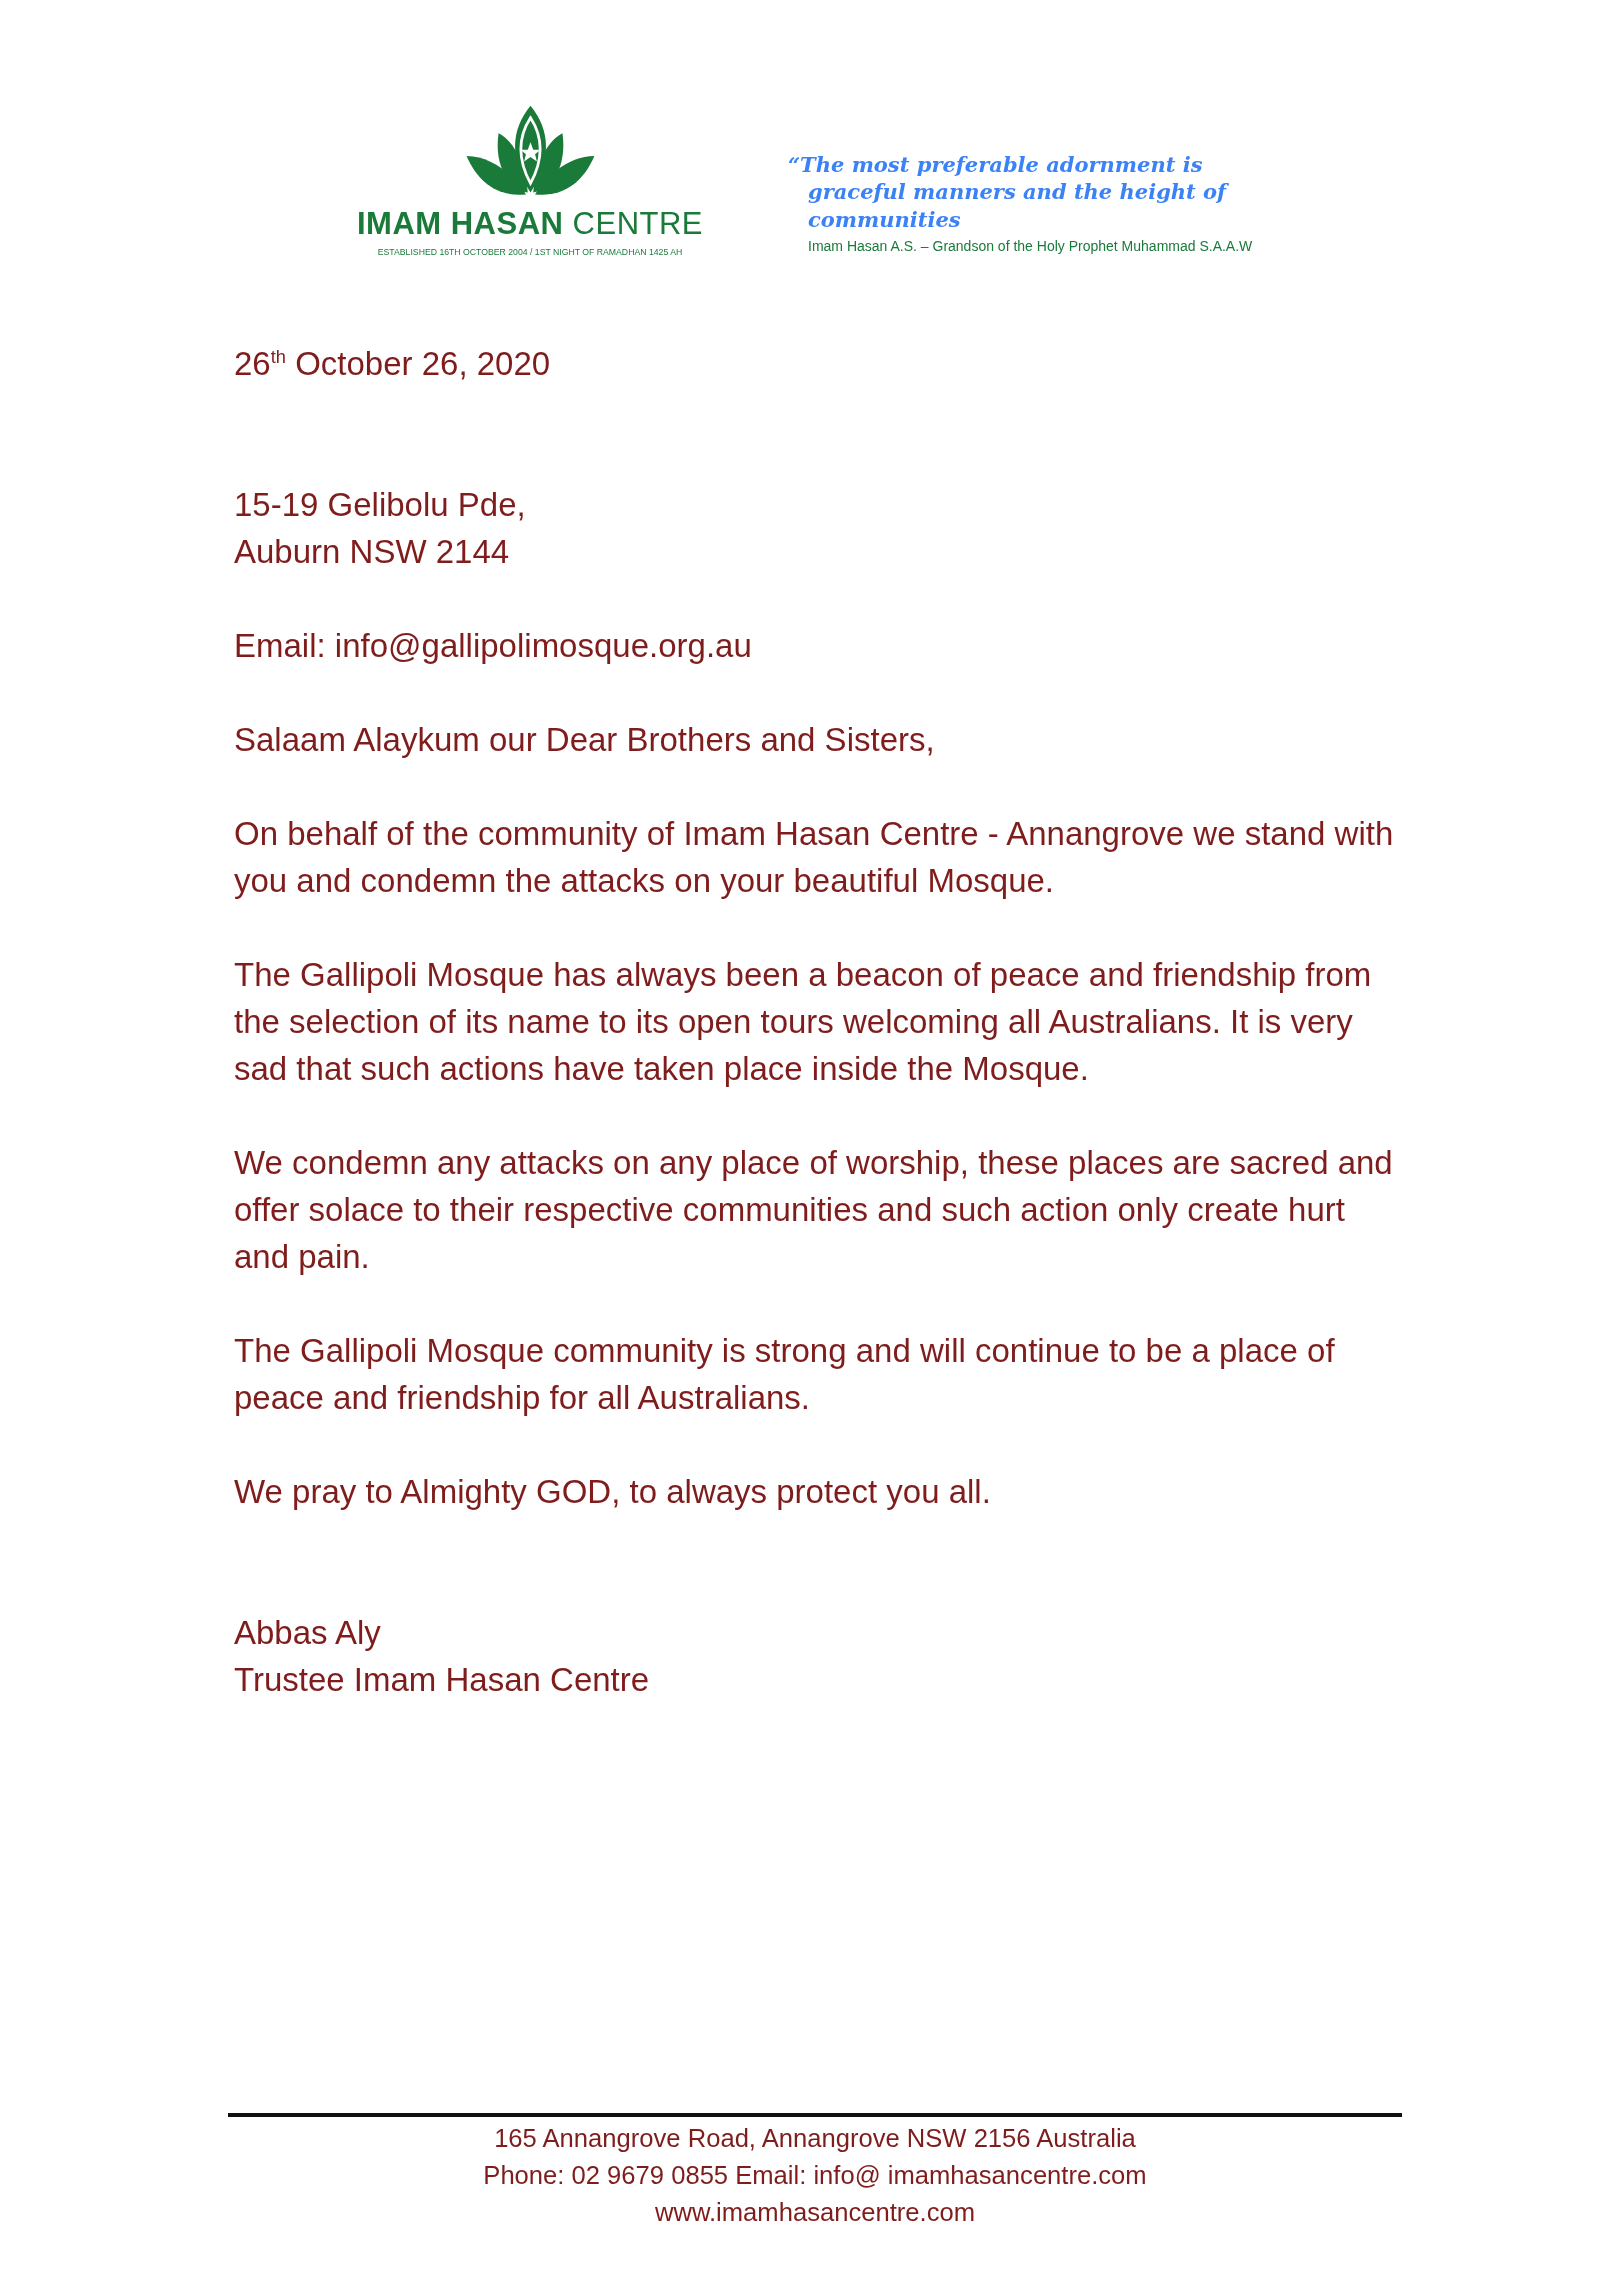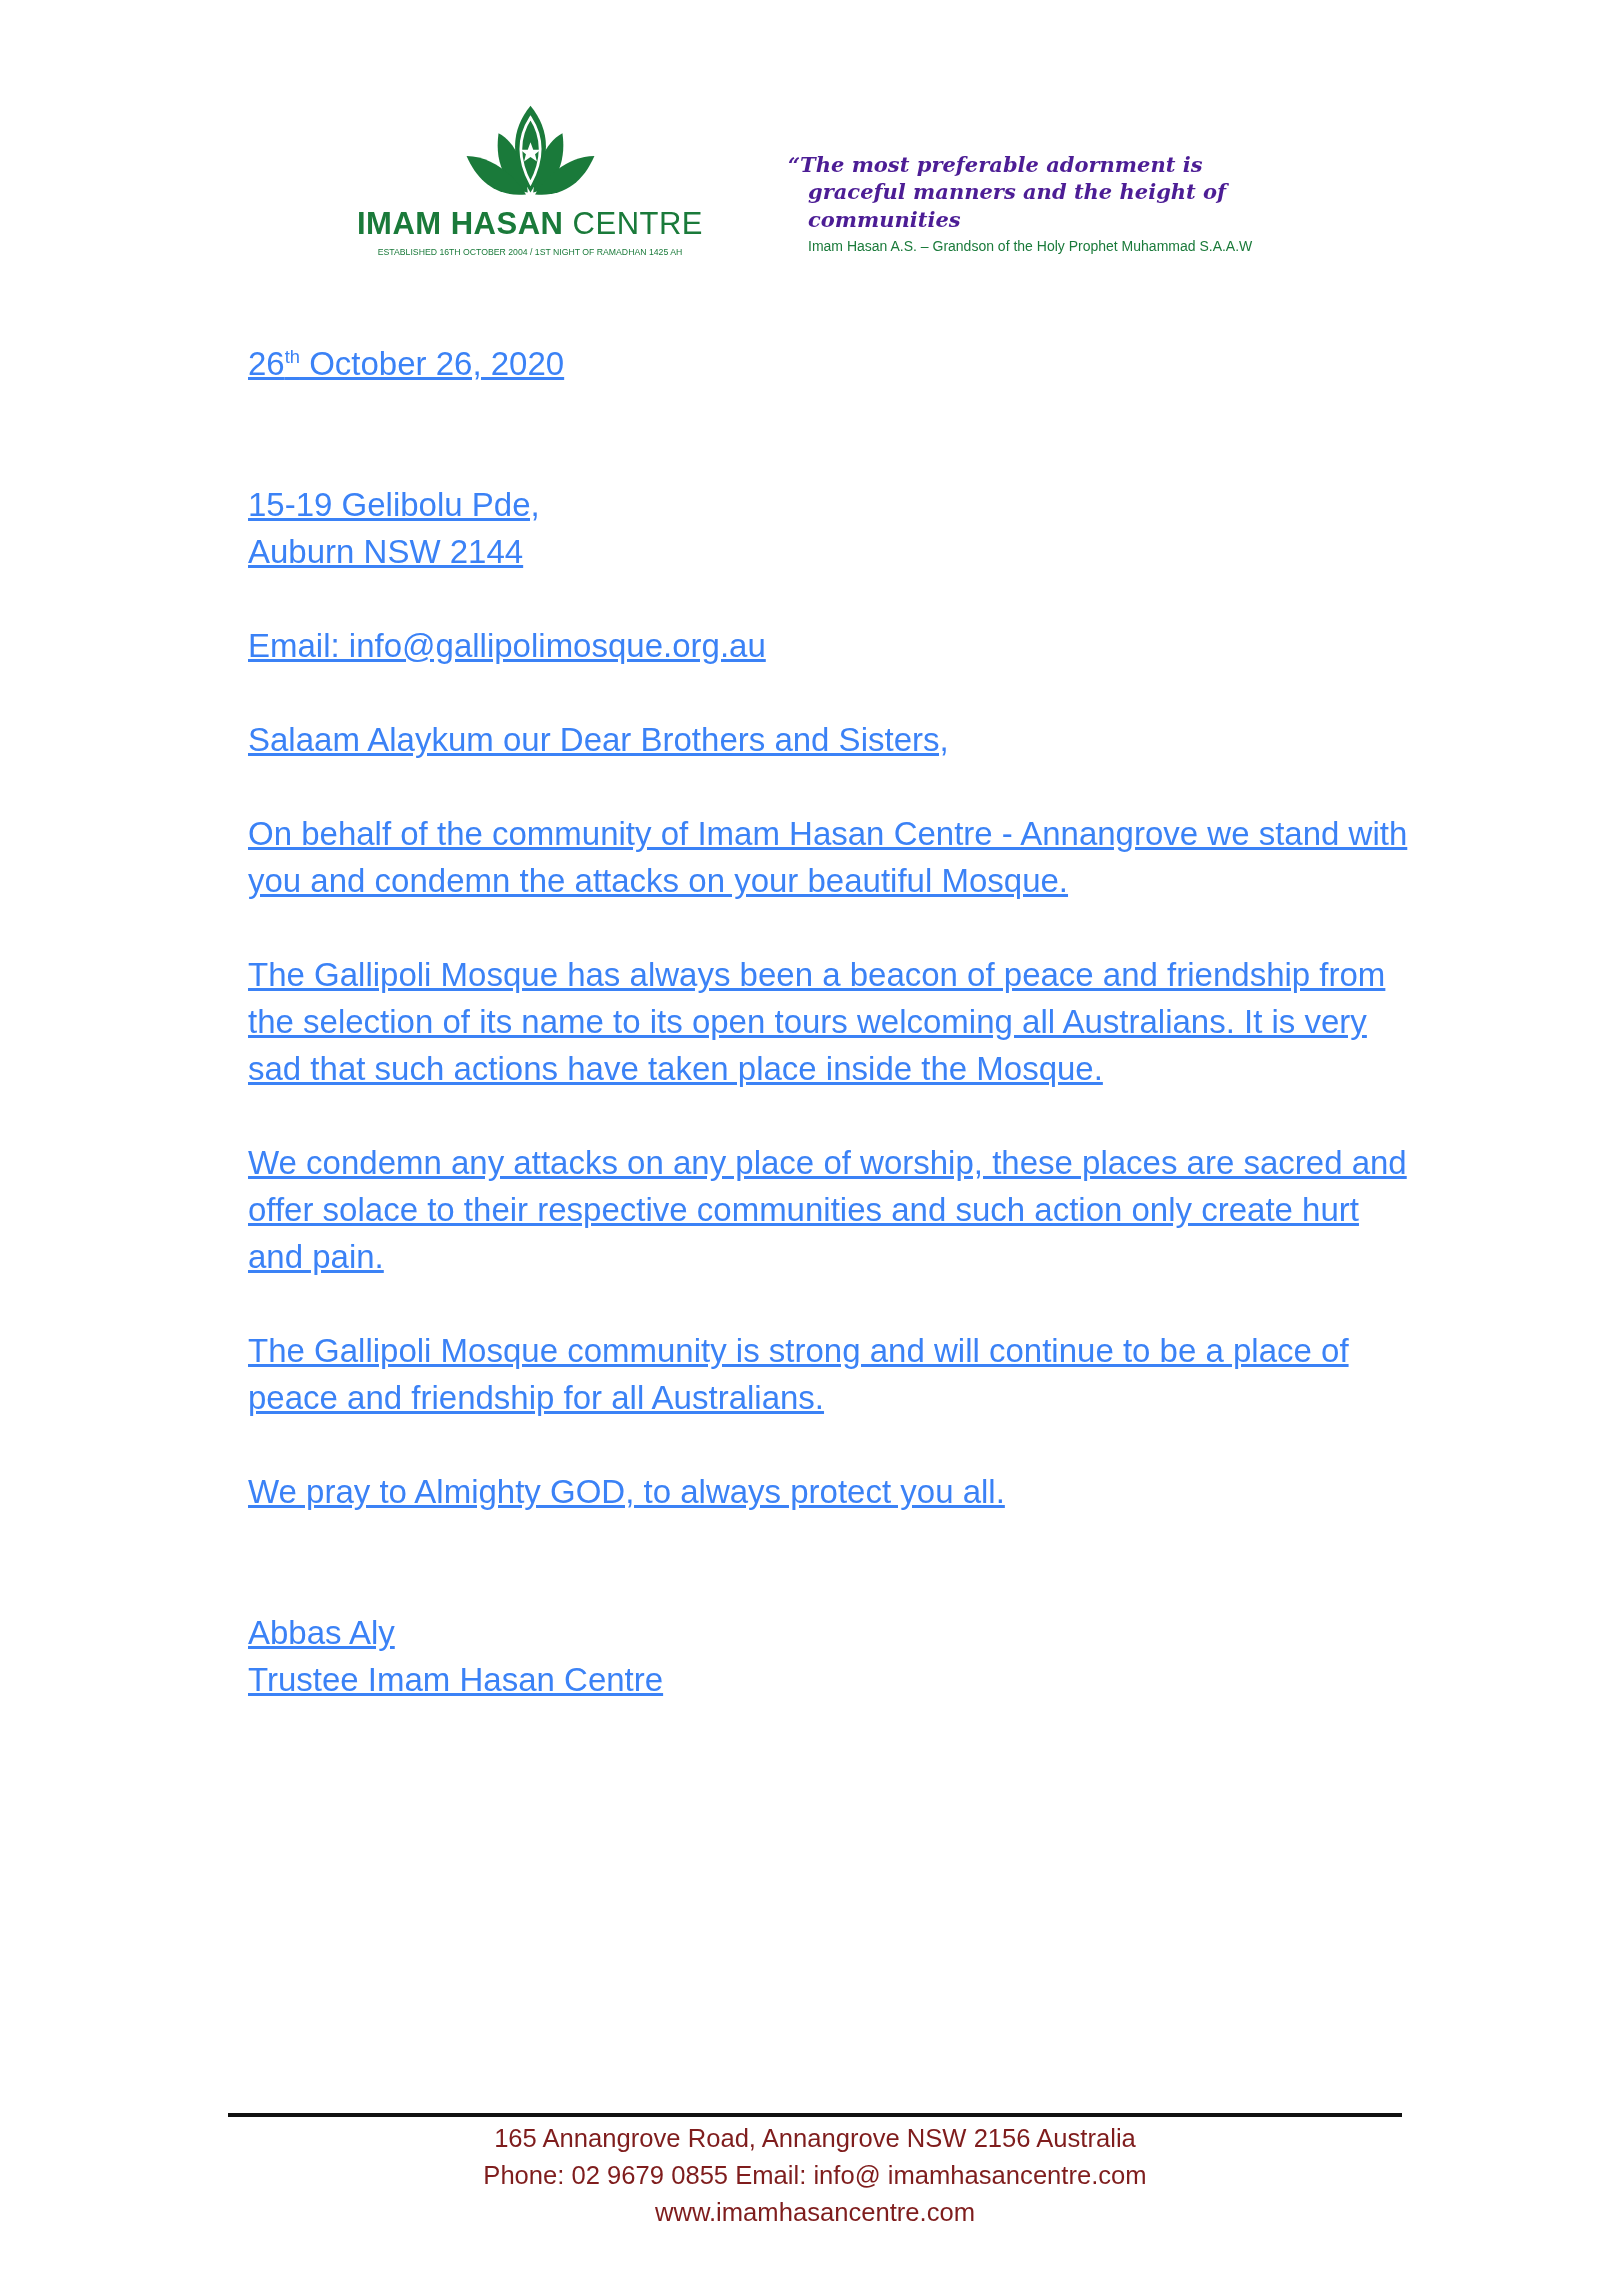--- a/index.html
+++ b/index.html
@@ -3,24 +3,24 @@
 <meta charset="utf-8">
 <style>
   html, body { margin:0; padding:0; background:#ffffff; }
   body { width:1617px; height:2287px; position:relative; overflow:hidden; font-family:"Liberation Sans", sans-serif; color:#111; }
   .logo { position:absolute; left:338px; top:101px; width:384px; text-align:center; }
   .logo svg { display:block; margin:0 auto; }
   .logo-name { color:#1a7a3a; font-size:31px; margin-top:3.7px; letter-spacing:0.5px; }
   .logo-name b { font-weight:bold; }
   .logo-est { color:#1a7a3a; font-size:8.7px; margin-top:5.5px; white-space:nowrap; }
   .quote { position:absolute; left:788px; top:151px; width:567px; }
-  .quote-text { font-family:"DejaVu Serif", serif; font-style:italic; font-weight:bold; color:#4c1d95; font-size:21px; line-height:27.4px; }
+  .quote-text { font-family:"DejaVu Serif", serif; font-style:italic; font-weight:bold; color:#3b82f6; font-size:21px; line-height:27.4px; }
   .quote-text .l2, .quote-text .l3 { padding-left:20px; display:block; }
   .quote-attr { color:#1a7a3a; font-size:14px; margin-top:5px; padding-left:20px; }
-  .body-text { position:absolute; left:248px; top:340px; width:1188px; font-size:33px; line-height:47px; color:#3b82f6;text-decoration:underline; }
+  .body-text { position:absolute; left:234px; top:340px; width:1188px; font-size:33px; line-height:47px; color:#7f1d1d; }
   .body-text p { margin:0 0 47px 0; }
   .body-text p.tight { margin:0; }
   sup { font-size:18.3px; vertical-align:super; line-height:0; }
   .sig { margin-top:94px; }
   .footer-rule { position:absolute; left:228px; top:2113px; width:1174px; height:3.7px; background:#111; }
   .footer { position:absolute; left:228px; top:2120px; width:1174px; text-align:center; color:#7f1d1d; font-size:25.6px; line-height:37px; }
 </style>
 </head>
 <body>
 

